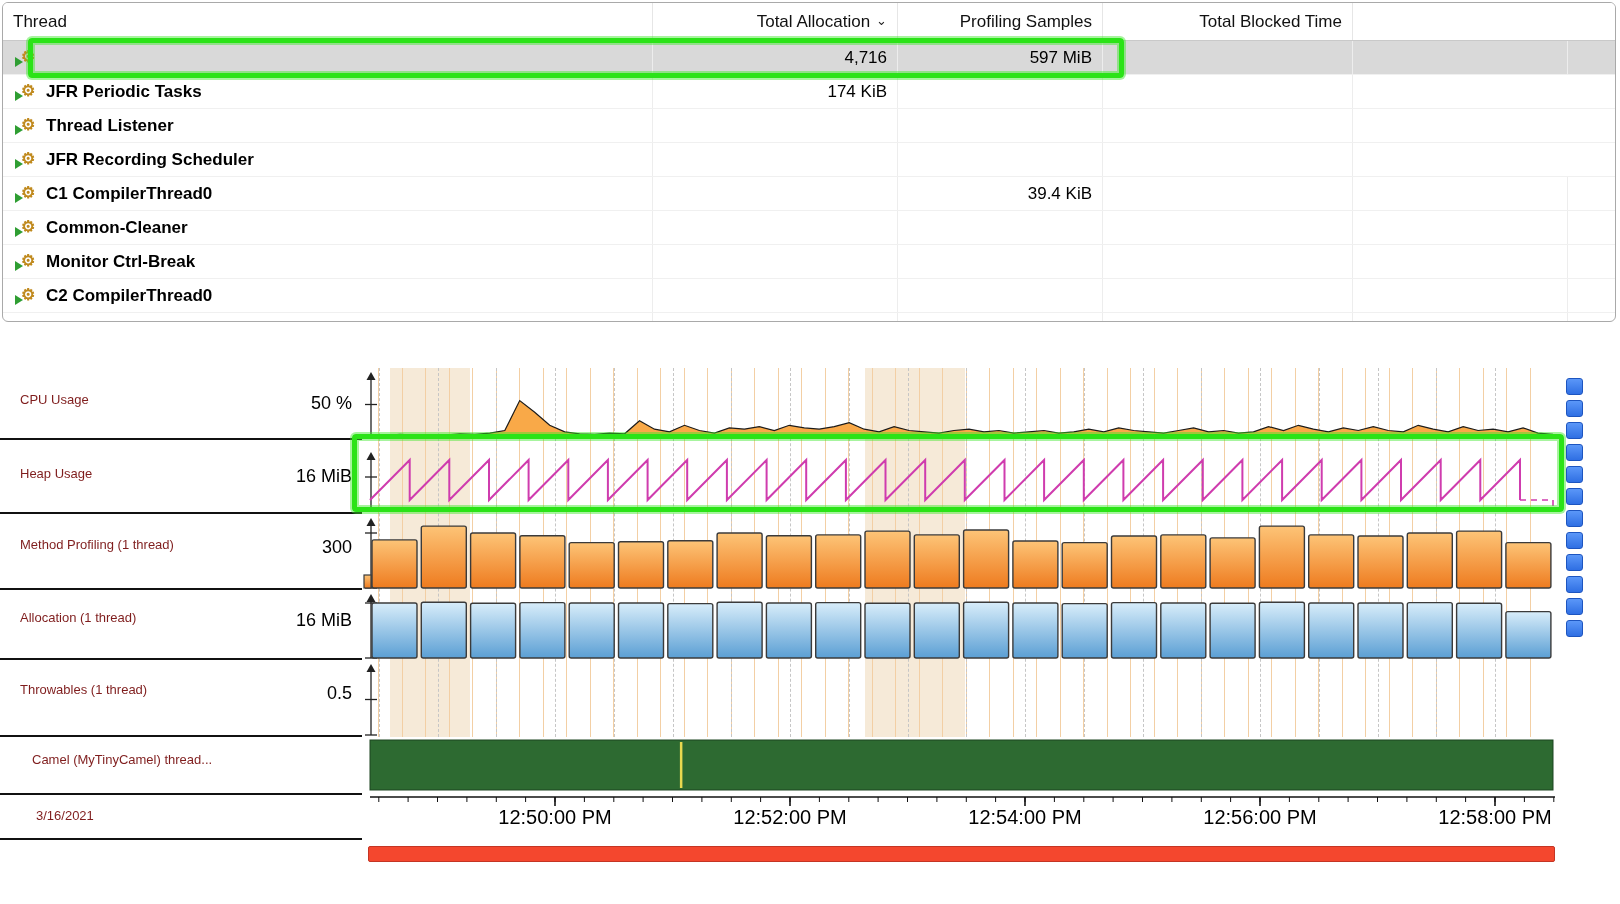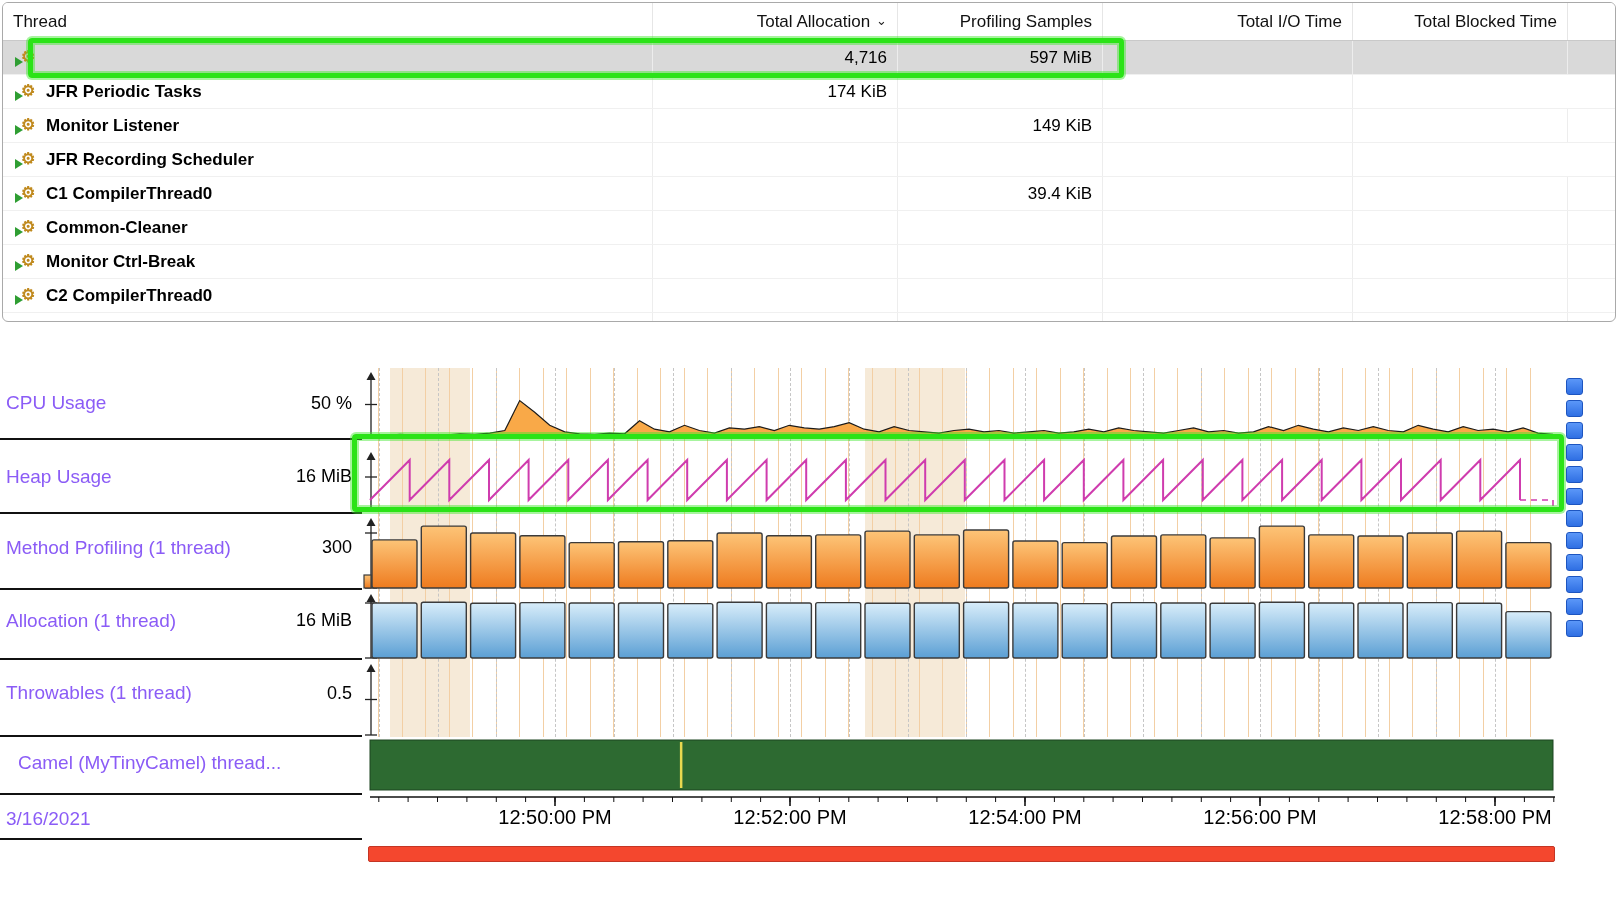--- a/index.html
+++ b/index.html
@@ -22,21 +22,21 @@
   .t-cell{display:flex;align-items:center;font-size:17px;padding:0 10px;
     border-right:1px solid #ededed;white-space:nowrap;overflow:hidden}
   .t-cell.right{justify-content:flex-end;font-weight:400}
   .t-cell.name{font-weight:700;padding-left:12px}
   .thr-icon{position:relative;width:24px;height:22px;margin-right:7px;flex:0 0 24px}
   .thr-icon .gear{position:absolute;left:6px;top:0px;font-size:16px;line-height:20px;color:#c08a1e}
   .thr-icon .tri{position:absolute;left:0;bottom:2px;width:0;height:0;
     border-left:8px solid #2f9e33;border-top:5px solid transparent;border-bottom:5px solid transparent}
 
   
-  .lane-label{position:absolute;left:6px;font-size:19px;color:#8b5cf6;white-space:nowrap}
+  .lane-label{position:absolute;left:20px;font-size:13px;color:#7f1d1d;white-space:nowrap}
   .lane-value{position:absolute;left:250px;width:102px;text-align:right;font-size:18px;color:#000;white-space:nowrap}
   .lane-line{position:absolute;left:0;width:362px;height:2px;background:#111}
 
   #chartArea{position:absolute;left:370px;top:368px;width:1186px;height:470px}
   #bands,#gridOrange,#gridDashed{position:absolute;left:0;top:0;width:1186px;height:369px;pointer-events:none}
   .band{position:absolute;top:0;height:369px;background:#f6ead8}
   .oline{position:absolute;top:0;height:369px;width:1px;background:#f3cfa4}
   .dline{position:absolute;top:0;height:369px;width:0;border-left:1px dashed #c6c6c6}
   #chartSvg{position:absolute;left:0;top:0;overflow:visible}
 
@@ -65,23 +65,20 @@
           <span>Thread</span>
         </div>
         <div class="t-hcell right">
           <span>Total Allocation</span>
           <span class="sortArrow">⌄</span>
         </div>
         <div class="t-hcell right">
           <span>Profiling Samples</span>
         </div>
         <div class="t-hcell right">
-          <span>Total I/O Time</span>
-        </div>
-        <div class="t-hcell right">
           <span>Total Blocked Time</span>
         </div>
       </div>
     <div id="tableBody">
         <div class="t-row selected" style="background: rgb(217, 217, 217);">
           <div class="t-cell name">
             <span class="thr-icon">
               <span class="tri"></span>
               <span class="gear">⚙</span>
             </span>
@@ -102,24 +99,23 @@
           <div class="t-cell right">174 KiB</div>
           <div class="t-cell right"></div>
           <div class="t-cell right"></div>
         </div>
         <div class="t-row">
           <div class="t-cell name">
             <span class="thr-icon">
               <span class="tri"></span>
               <span class="gear">⚙</span>
             </span>
-            <span>Monitor Listener</span>
-          </div>
-          <div class="t-cell right"></div>
-          <div class="t-cell right">149 KiB</div>
+            <span>Thread Listener</span>
+          </div>
+          <div class="t-cell right"></div>
           <div class="t-cell right"></div>
           <div class="t-cell right"></div>
         </div>
         <div class="t-row">
           <div class="t-cell name">
             <span class="thr-icon">
               <span class="tri"></span>
               <span class="gear">⚙</span>
             </span>
             <span>JFR Recording Scheduler</span>
@@ -208,21 +204,21 @@
         <div class="lane-value" style="top: 537px;">300</div>
         <div class="lane-line" style="top: 588px;"></div>
         <div class="lane-label" style="top: 610px;">Allocation (1 thread)</div>
         <div class="lane-value" style="top: 610px;">16 MiB</div>
         <div class="lane-line" style="top: 658px;"></div>
         <div class="lane-label" style="top: 682px;">Throwables (1 thread)</div>
         <div class="lane-value" style="top: 683px;">0.5</div>
         <div class="lane-line" style="top: 735px;"></div>
         <div class="lane-label" style="top: 752px; margin-left: 12px;">Camel (MyTinyCamel) thread...</div>
         <div class="lane-line" style="top: 793px;"></div>
-        <div class="lane-label" style="top: 808px;">3/16/2021</div>
+        <div class="lane-label" style="top: 808px; margin-left: 16px;">3/16/2021</div>
         <div class="lane-line" style="top: 838px;"></div>
       </div>
 
     <div id="chartArea">
       <div id="bands">
           <div class="band" style="left: 20px; width: 80px; background: rgb(246, 234, 216);"></div>
           <div class="band" style="left: 495px; width: 100px; background: rgb(246, 234, 216);"></div>
         </div>
       <div id="gridOrange">
           <div class="oline" style="left: 8px;"></div>

